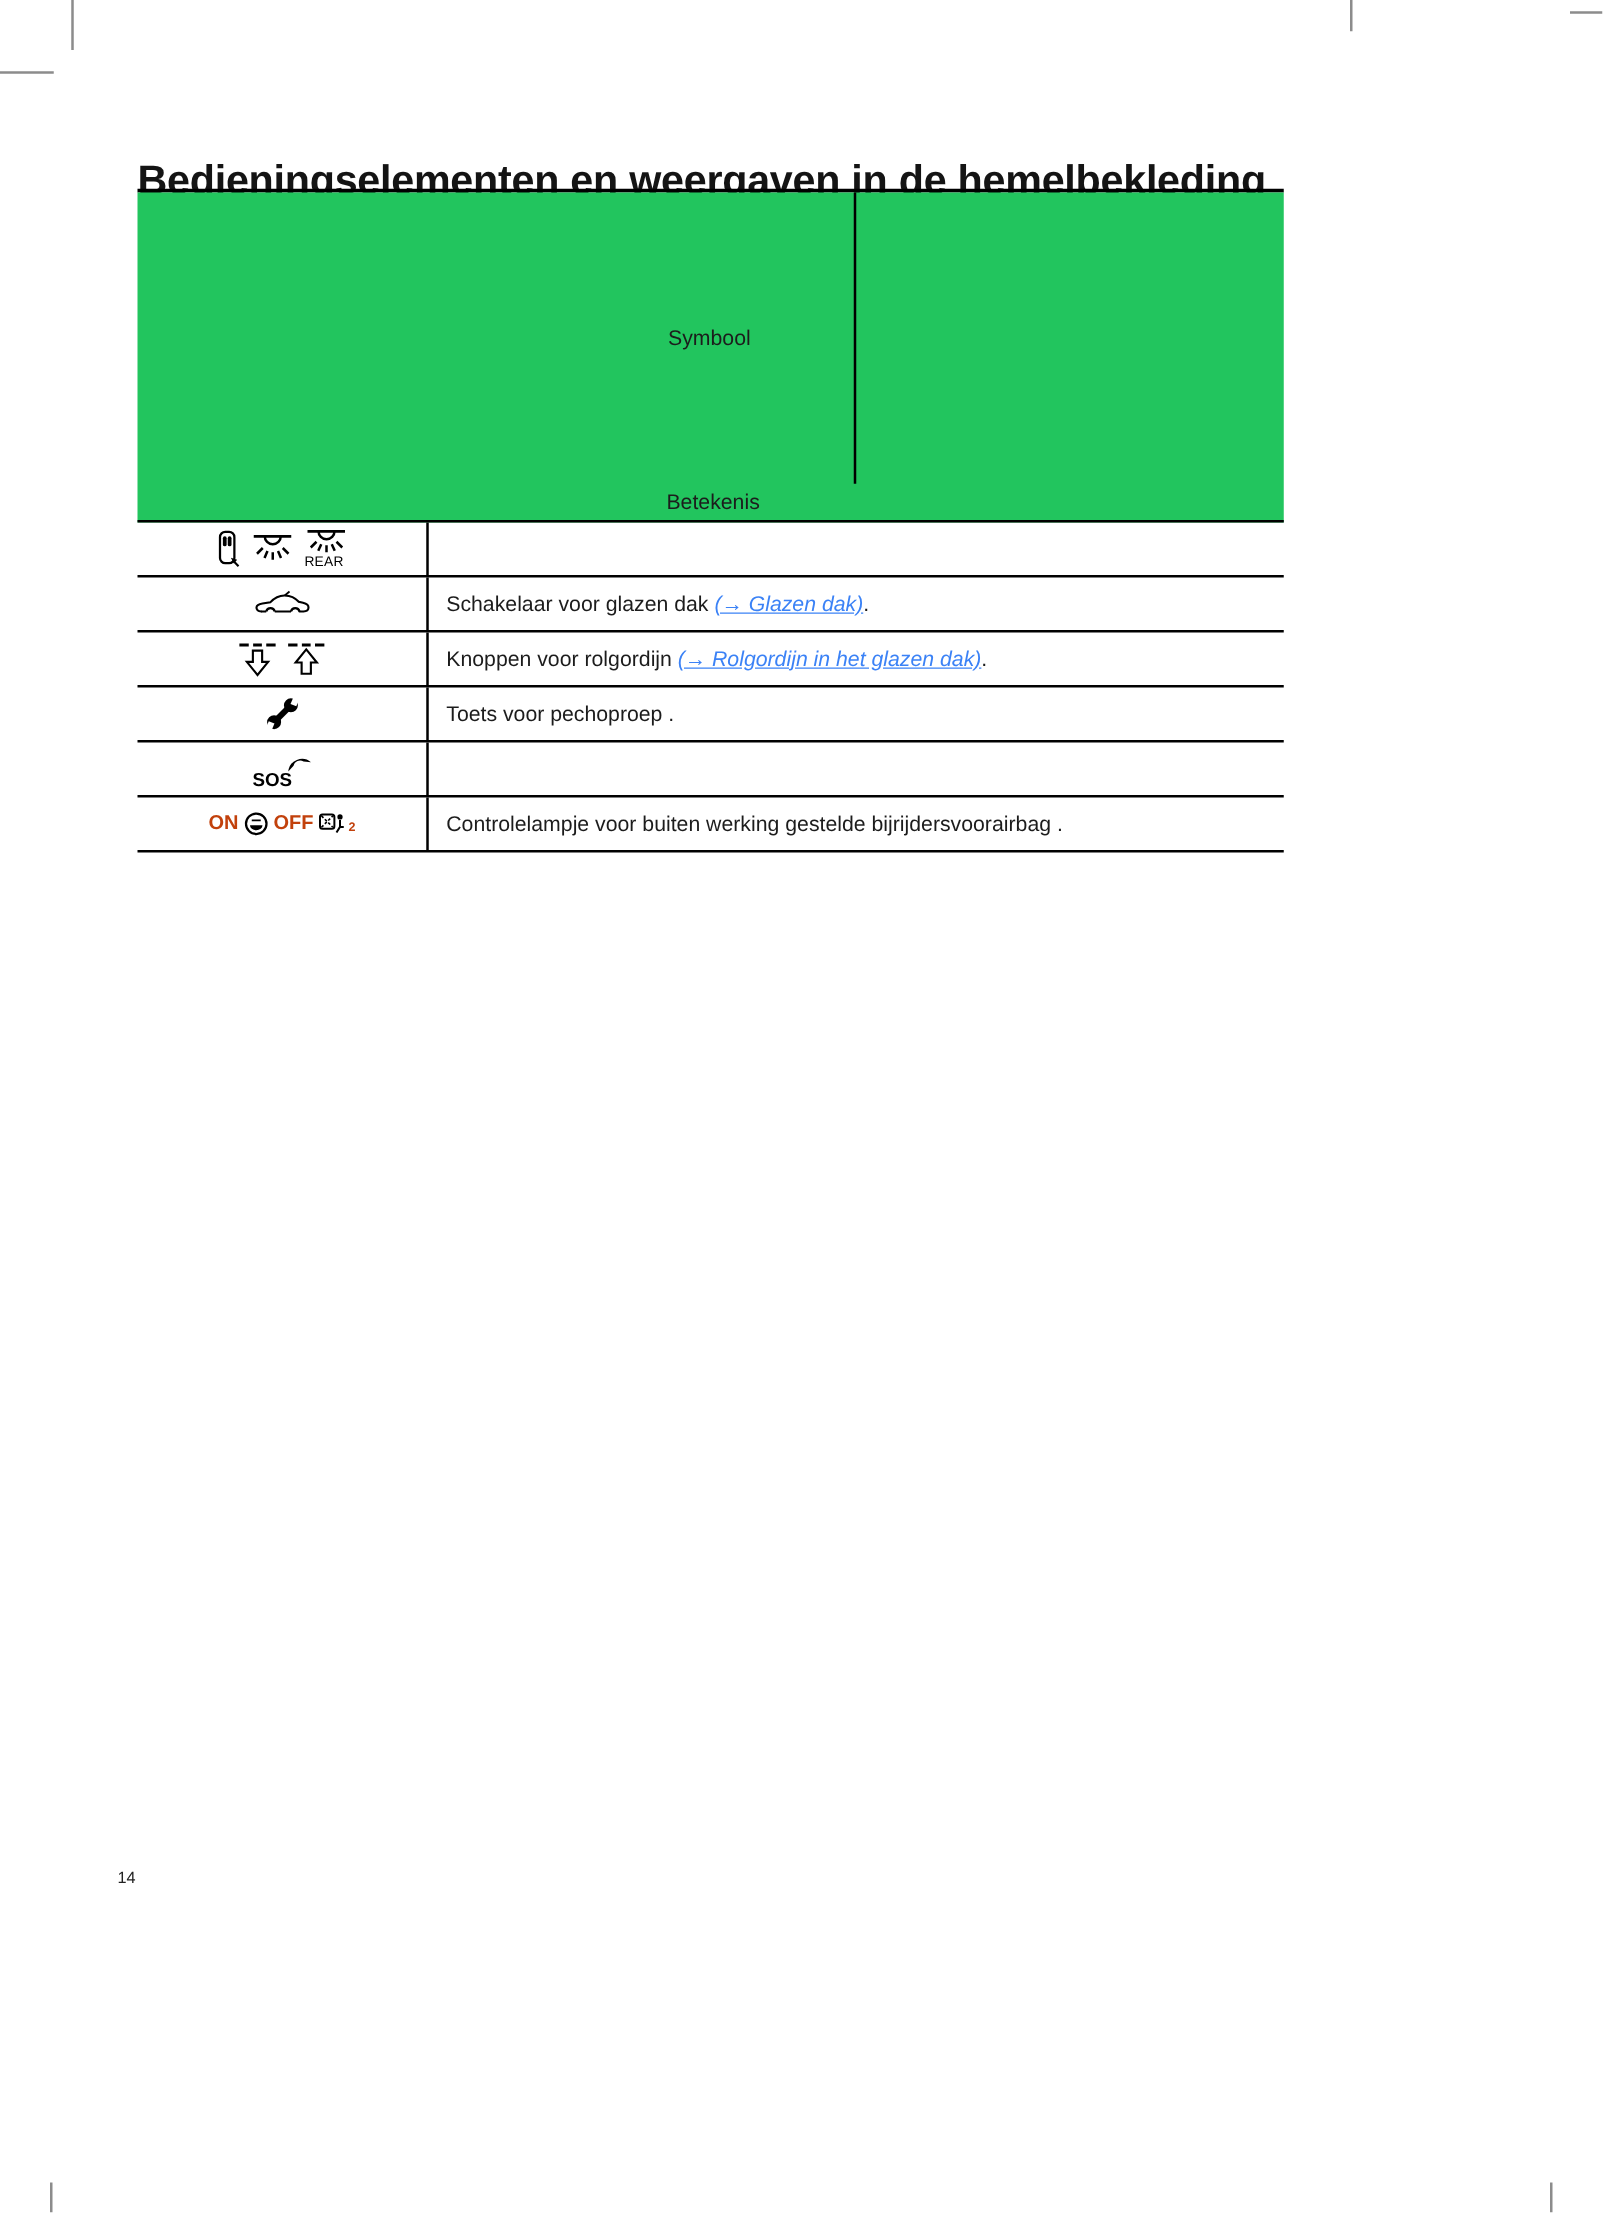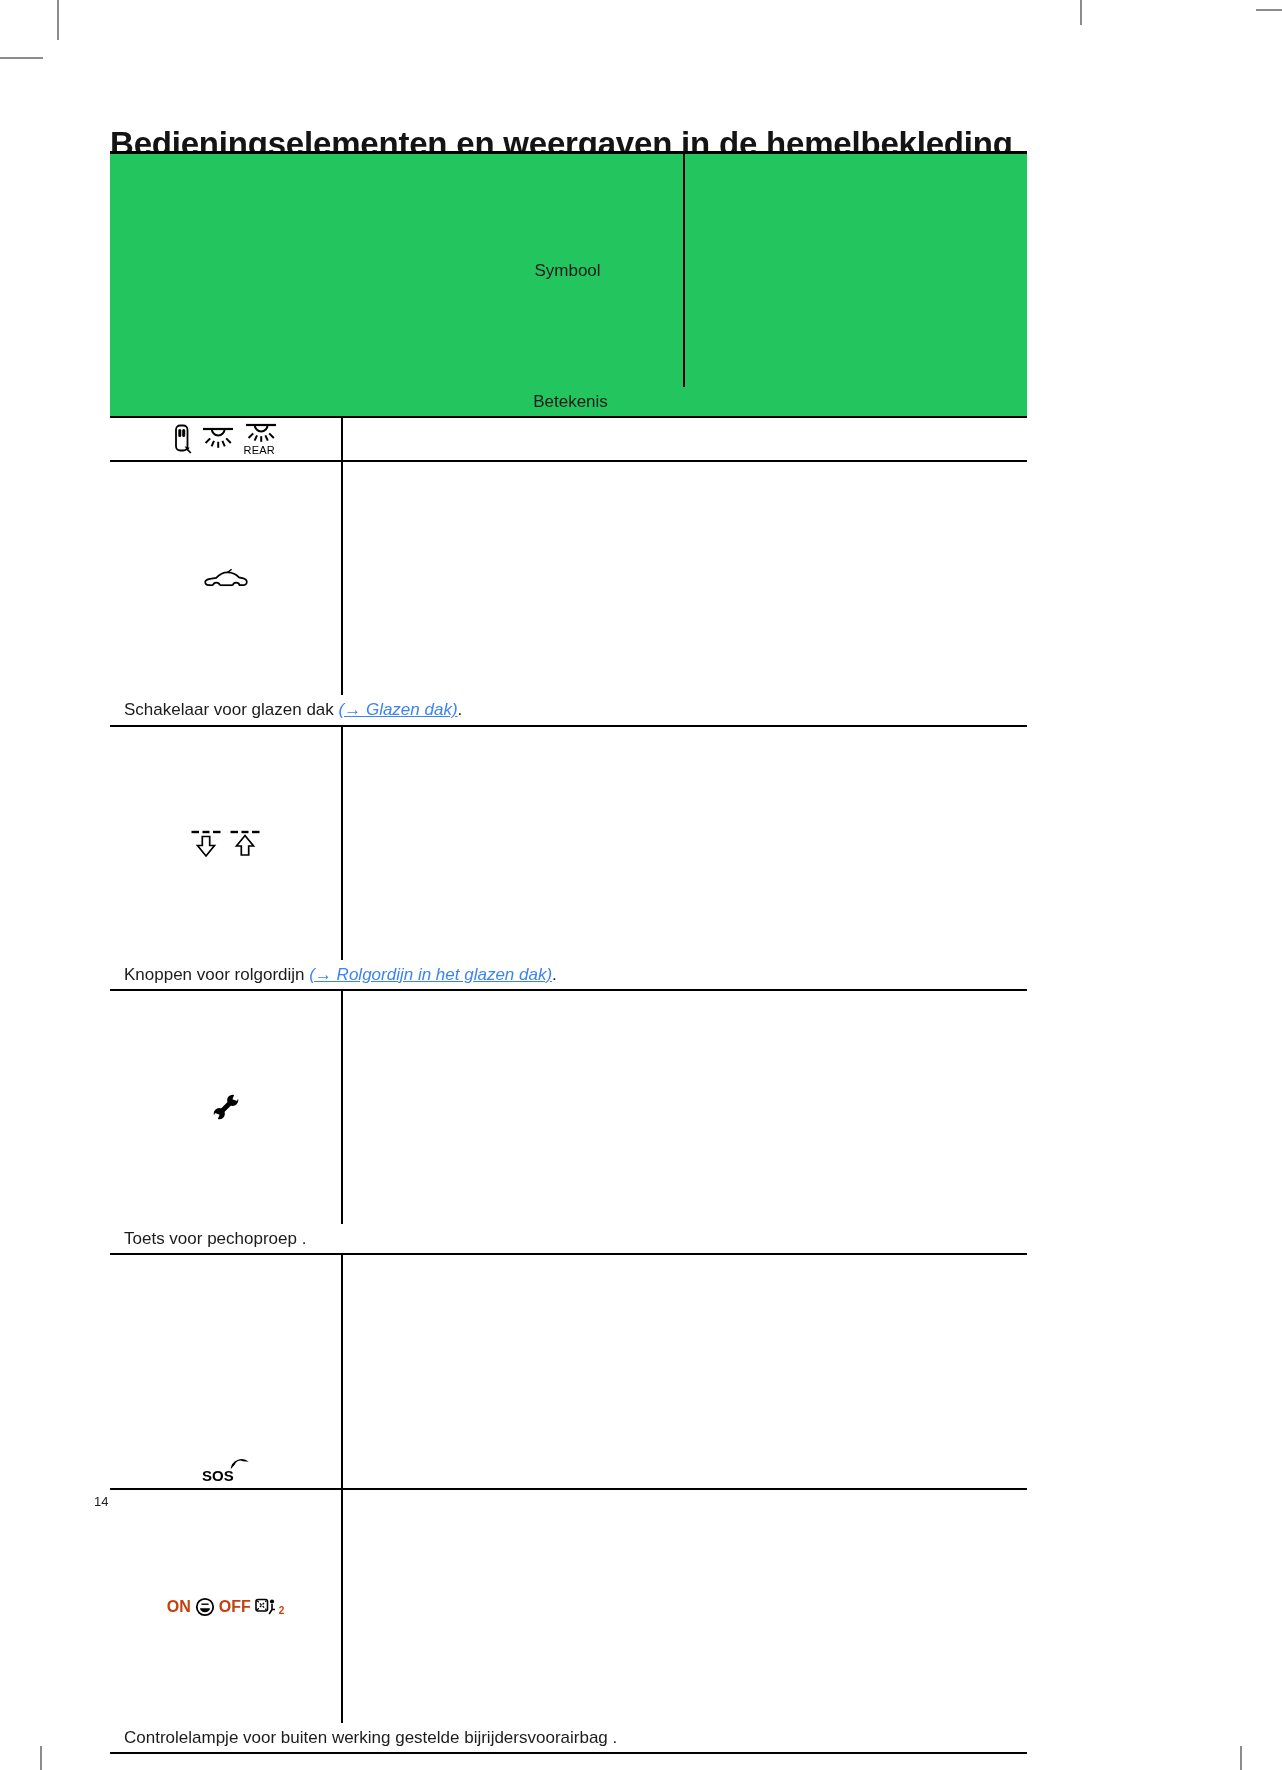--- a/index.html
+++ b/index.html
@@ -19,21 +19,21 @@
   .sym-table{
     position:absolute;left:110px;top:151px;width:917px;
     border-top:3px solid #000;border-bottom:2.5px solid #000;
     font-size:17px;
   }
   .t-header{
     display:flex;background:#22c55e;border-bottom:2.5px solid #000;
     min-height:36px;align-items:center;flex-direction:column;
   }
   .t-row{display:flex;min-height:42px;align-items:stretch;}
-  .t-row + .t-row{border-top:2px solid #000;flex-direction:column;}
+  .t-row + .t-row{border-top:2px solid #000;}
   .c-sym{
     width:233px;flex:0 0 233px;border-right:2px solid #000;
     display:flex;align-items:center;justify-content:center;gap:9px;
     box-sizing:border-box;padding:4px 6px;
   }
   .c-sym.h{justify-content:center;font-weight:400;}
   .c-mean{
     flex:1;display:flex;align-items:center;padding:4px 10px 4px 14px;
     box-sizing:border-box;line-height:1.25;
   }

